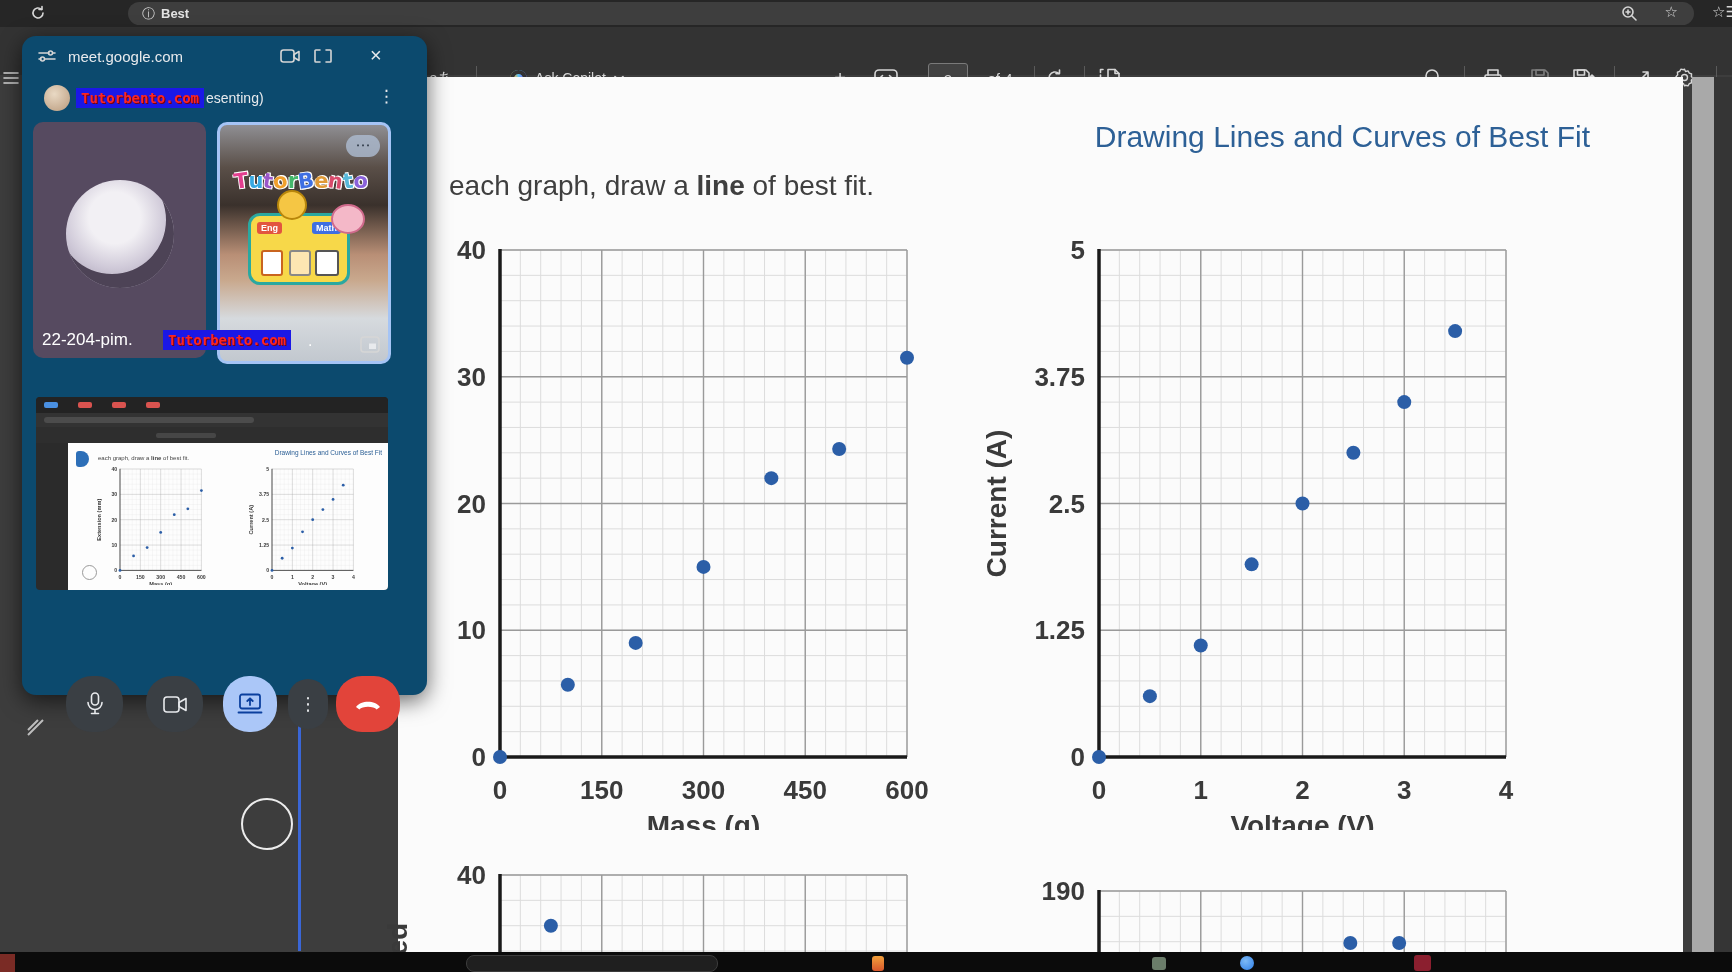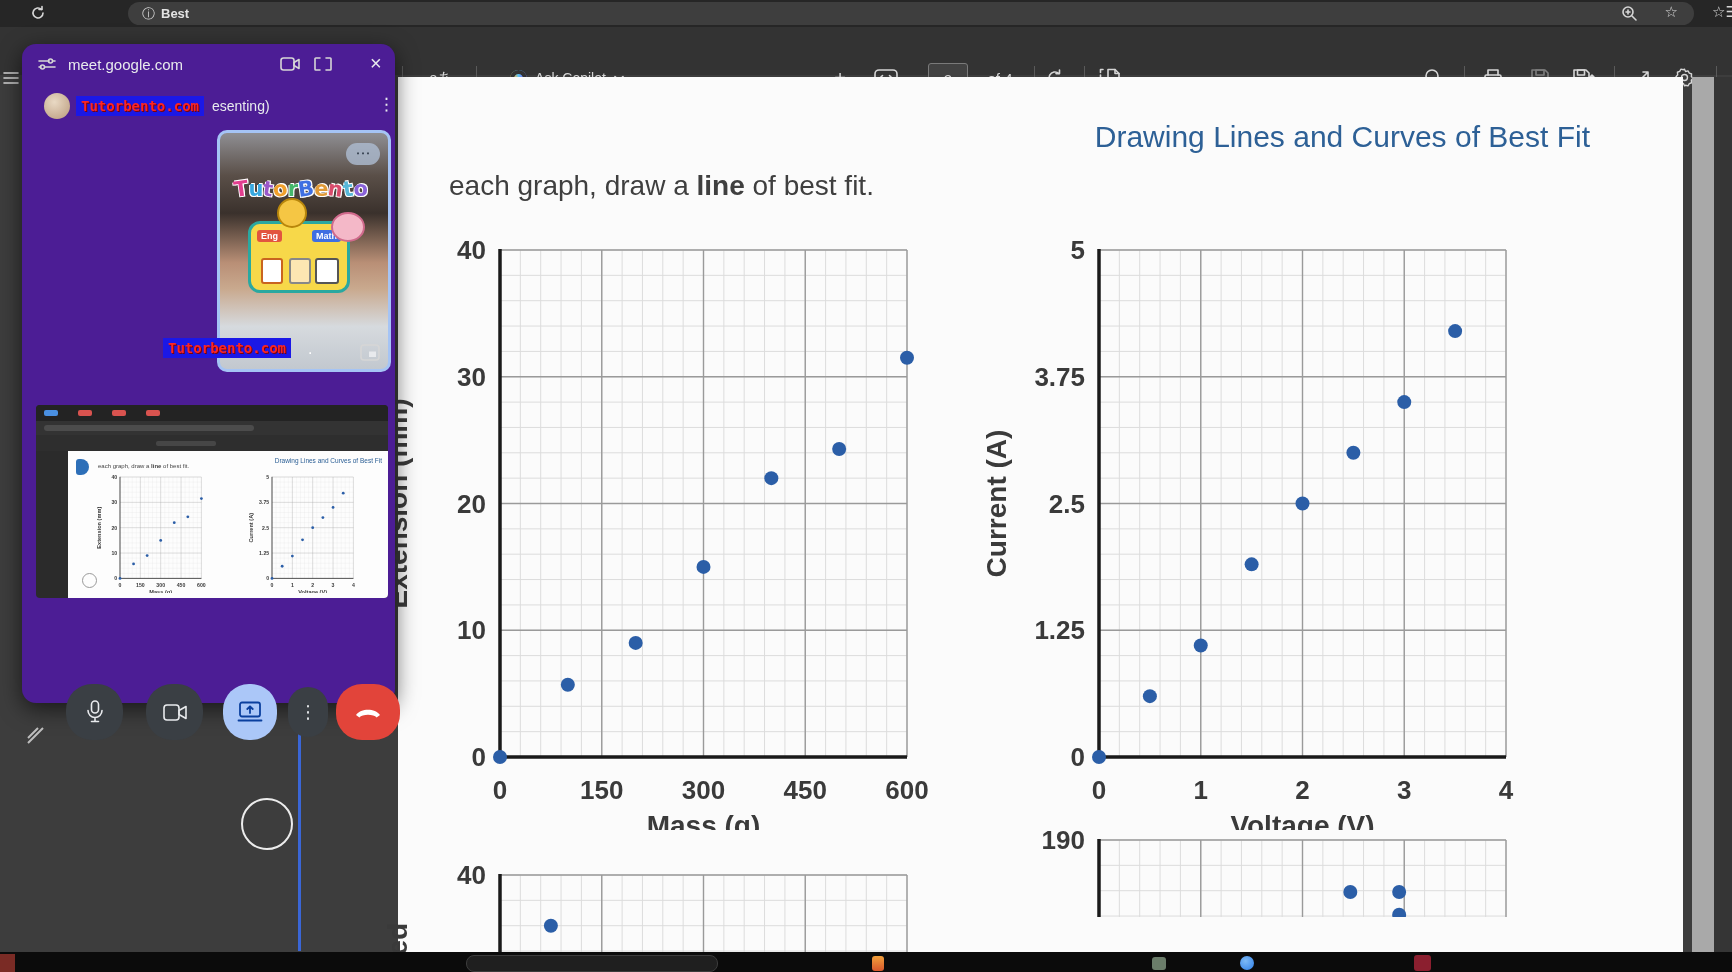--- a/index.html
+++ b/index.html
@@ -18,21 +18,21 @@
       color:#d6d6d6;font-size:14px;}
   .vdiv{position:absolute;top:39px;width:1px;height:24px;background:#5a5a5a;}
   svg.ic{stroke:#d6d6d6;fill:none;stroke-width:1.6;stroke-linecap:round;stroke-linejoin:round;}
   
   #page{left:398px;top:77px;width:1285px;height:875px;background:#fbfbfb;}
   #scrolltrack{left:1692px;top:77px;width:22px;height:875px;background:#a9a9a9;}
   #rightedge{left:1714px;top:77px;width:18px;height:875px;background:#353535;}
   .chartbox{position:absolute;}
   .clip{overflow:hidden;}
   
-  #meet{left:22px;top:44px;width:373px;height:659px;background:#4c1d95;border-radius:14px;
+  #meet{left:22px;top:36px;width:405px;height:659px;background:#0c4a6e;border-radius:14px;
         box-shadow:0 6px 22px rgba(0,0,0,.6);color:#e8eaed;}
   .pill{border-radius:26px;background:#3a3f44;display:flex;align-items:center;justify-content:center;}
   .wm{background:#1b18e6;color:#fb2525;font-family:"DejaVu Sans Mono",monospace;
       font-weight:bold;font-size:14px;padding:2px 5px;white-space:nowrap;
       text-shadow:1px 1px 0 #7e0202;}
   .tile{position:absolute;border-radius:10px;overflow:hidden;}
   
   #taskbar{left:0;top:952px;width:1732px;height:20px;background:#0b0b0b;}
   .ltr{display:inline-block;font-weight:bold;}
 </style>
@@ -338,21 +338,21 @@
         <line x1="200" y1="146.75" x2="607" y2="146.75" stroke="#9a9a9a" stroke-width="1.4"></line>
         <line x1="200" y1="273.5" x2="607" y2="273.5" stroke="#9a9a9a" stroke-width="1.4"></line>
         <line x1="200" y1="400.25" x2="607" y2="400.25" stroke="#9a9a9a" stroke-width="1.4"></line>
         <line x1="200" y1="527" x2="607" y2="527" stroke="#9a9a9a" stroke-width="1.4"></line>
         <line x1="200" y1="19" x2="200" y2="527" stroke="#1a1a1a" stroke-width="3.5"></line>
         <line x1="199" y1="527" x2="607" y2="527" stroke="#1a1a1a" stroke-width="3.5"></line>
         <text x="186" y="29" text-anchor="end" font-size="26" font-weight="600" fill="#3a3a3a" font-family="&quot;Liberation Sans&quot;,sans-serif">40</text>
         <text x="107" y="92" text-anchor="middle" font-size="28" font-weight="700" fill="#3a3a3a" font-family="&quot;Liberation Sans&quot;,sans-serif" transform="rotate(-90 107 92)">ced</text>
         <circle cx="250.875" cy="70.69999999999999" r="7" fill="#2b5ea7"></circle>
       </svg></div>
-  <div class="abs chartbox clip" style="left:899px;top:820px;width:630px;height:97px"><svg viewBox="0 0 630 600" width="630" height="600">
+  <div class="abs chartbox clip" style="left:899px;top:871px;width:630px;height:97px"><svg viewBox="0 0 630 600" width="630" height="600">
         <line x1="200" y1="20" x2="200" y2="527" stroke="#dcdcdc" stroke-width="1"></line>
         <line x1="220.35" y1="20" x2="220.35" y2="527" stroke="#dcdcdc" stroke-width="1"></line>
         <line x1="240.7" y1="20" x2="240.7" y2="527" stroke="#dcdcdc" stroke-width="1"></line>
         <line x1="261.05" y1="20" x2="261.05" y2="527" stroke="#dcdcdc" stroke-width="1"></line>
         <line x1="281.4" y1="20" x2="281.4" y2="527" stroke="#dcdcdc" stroke-width="1"></line>
         <line x1="301.75" y1="20" x2="301.75" y2="527" stroke="#dcdcdc" stroke-width="1"></line>
         <line x1="322.1" y1="20" x2="322.1" y2="527" stroke="#dcdcdc" stroke-width="1"></line>
         <line x1="342.45" y1="20" x2="342.45" y2="527" stroke="#dcdcdc" stroke-width="1"></line>
         <line x1="362.8" y1="20" x2="362.8" y2="527" stroke="#dcdcdc" stroke-width="1"></line>
         <line x1="383.15" y1="20" x2="383.15" y2="527" stroke="#dcdcdc" stroke-width="1"></line>
@@ -424,24 +424,29 @@
       </svg>
       <svg class="ic" style="position:absolute;left:292px;top:13px" width="18" height="14" viewBox="0 0 18 14">
         <path d="M6 1H1.8A.8.8 0 0 0 1 1.8V12.2a.8.8 0 0 0 .8.8H6M12 1h4.2a.8.8 0 0 1 .8.8V12.2a.8.8 0 0 1-.8.8H12"></path>
       </svg>
       <span style="position:absolute;left:348px;top:8px;font-size:20px;color:#e8eaed">×</span>
     </div>
 
     <div class="abs row" style="left:0;top:40px;width:373px;height:44px">
       <span style="margin-left:22px;width:26px;height:26px;border-radius:50%;background:radial-gradient(circle at 40% 35%,#e9d9c4,#b99a7c);"></span>
       <span class="wm" style="margin-left:6px">Tutorbento.com</span>
-      <span style="font-size:14px;margin-left:8px">esenting)</span>
+      <span style="font-size:14px;margin-left:2px">esenting)</span>
       <span style="position:absolute;left:356px;top:10px;font-size:17px;color:#e8eaed">⋮</span>
     </div>
 
+    <div class="tile" style="left:11px;top:86px;width:173px;height:236px;background:#564a60;">
+      <span style="position:absolute;left:33px;top:58px;width:108px;height:108px;border-radius:50%;
+            background:radial-gradient(circle at 45% 35%,#f2f0f4 0 28%,#cfc9d8 55%,#8d8499 100%);box-shadow:inset -8px -14px 0 #4d4356;"></span>
+      <span style="position:absolute;left:9px;bottom:8px;font-size:17px;color:#fff">22-204-pim.</span>
+    </div>
     <div class="tile" style="left:195px;top:86px;width:168px;height:236px;border:3px solid #a5c4f5;
                 background:linear-gradient(180deg,#8f8f93 0%,#5a4f48 18%,#3a312c 34%,#b98f76 55%,#c9a98e 66%,#d6dade 82%,#c2c8cf 100%);">
       <span style="position:absolute;right:8px;top:10px;width:34px;height:22px;border-radius:12px;background:#aebdd2cc;color:#1f2a38;text-align:center;font-size:15px;line-height:20px;">⋯</span>
       <div style="position:absolute;left:6px;top:44px;width:150px;text-align:center;font-size:21px;font-family:'DejaVu Sans',sans-serif;"><span class="ltr" style="color: rgb(226, 63, 143); transform: rotate(-8deg); text-shadow: rgb(255, 255, 255) 1px 1px 0px, rgb(255, 255, 255) -1px 1px 0px, rgb(255, 255, 255) 1px -1px 0px;">T</span><span class="ltr" style="color: rgb(55, 168, 224); transform: rotate(0deg); text-shadow: rgb(255, 255, 255) 1px 1px 0px, rgb(255, 255, 255) -1px 1px 0px, rgb(255, 255, 255) 1px -1px 0px;">u</span><span class="ltr" style="color: rgb(154, 88, 201); transform: rotate(8deg); text-shadow: rgb(255, 255, 255) 1px 1px 0px, rgb(255, 255, 255) -1px 1px 0px, rgb(255, 255, 255) 1px -1px 0px;">t</span><span class="ltr" style="color: rgb(240, 160, 44); transform: rotate(-8deg); text-shadow: rgb(255, 255, 255) 1px 1px 0px, rgb(255, 255, 255) -1px 1px 0px, rgb(255, 255, 255) 1px -1px 0px;">o</span><span class="ltr" style="color: rgb(69, 184, 107); transform: rotate(0deg); text-shadow: rgb(255, 255, 255) 1px 1px 0px, rgb(255, 255, 255) -1px 1px 0px, rgb(255, 255, 255) 1px -1px 0px;">r</span><span class="ltr" style="color: rgb(226, 85, 63); transform: rotate(8deg); text-shadow: rgb(255, 255, 255) 1px 1px 0px, rgb(255, 255, 255) -1px 1px 0px, rgb(255, 255, 255) 1px -1px 0px;"> </span><span class="ltr" style="color: rgb(63, 111, 226); transform: rotate(-8deg); text-shadow: rgb(255, 255, 255) 1px 1px 0px, rgb(255, 255, 255) -1px 1px 0px, rgb(255, 255, 255) 1px -1px 0px;">B</span><span class="ltr" style="color: rgb(224, 154, 55); transform: rotate(0deg); text-shadow: rgb(255, 255, 255) 1px 1px 0px, rgb(255, 255, 255) -1px 1px 0px, rgb(255, 255, 255) 1px -1px 0px;">e</span><span class="ltr" style="color: rgb(217, 75, 108); transform: rotate(8deg); text-shadow: rgb(255, 255, 255) 1px 1px 0px, rgb(255, 255, 255) -1px 1px 0px, rgb(255, 255, 255) 1px -1px 0px;">n</span><span class="ltr" style="color: rgb(88, 184, 217); transform: rotate(-8deg); text-shadow: rgb(255, 255, 255) 1px 1px 0px, rgb(255, 255, 255) -1px 1px 0px, rgb(255, 255, 255) 1px -1px 0px;">t</span><span class="ltr" style="color: rgb(138, 98, 217); transform: rotate(0deg); text-shadow: rgb(255, 255, 255) 1px 1px 0px, rgb(255, 255, 255) -1px 1px 0px, rgb(255, 255, 255) 1px -1px 0px;">o</span></div>
       <div style="position:absolute;left:28px;top:88px;width:96px;height:66px;background:#f7d849;border:3px solid #2aa8a0;border-radius:12px;">
         <span style="position:absolute;left:6px;top:6px;background:#e2553f;color:#fff;font-size:9px;font-weight:bold;padding:1px 4px;border-radius:3px">Eng</span>
         <span style="position:absolute;right:6px;top:6px;background:#3f6fe2;color:#fff;font-size:9px;font-weight:bold;padding:1px 4px;border-radius:3px">Math</span>
         <span style="position:absolute;left:10px;bottom:6px;width:18px;height:22px;background:#fff;border:2px solid #c9641f;border-radius:3px"></span>
         <span style="position:absolute;left:38px;bottom:6px;width:18px;height:22px;background:#fde6b2;border:2px solid #888;border-radius:3px"></span>
         <span style="position:absolute;right:8px;bottom:6px;width:20px;height:22px;background:#fff;border:2px solid #555;border-radius:3px"></span>

